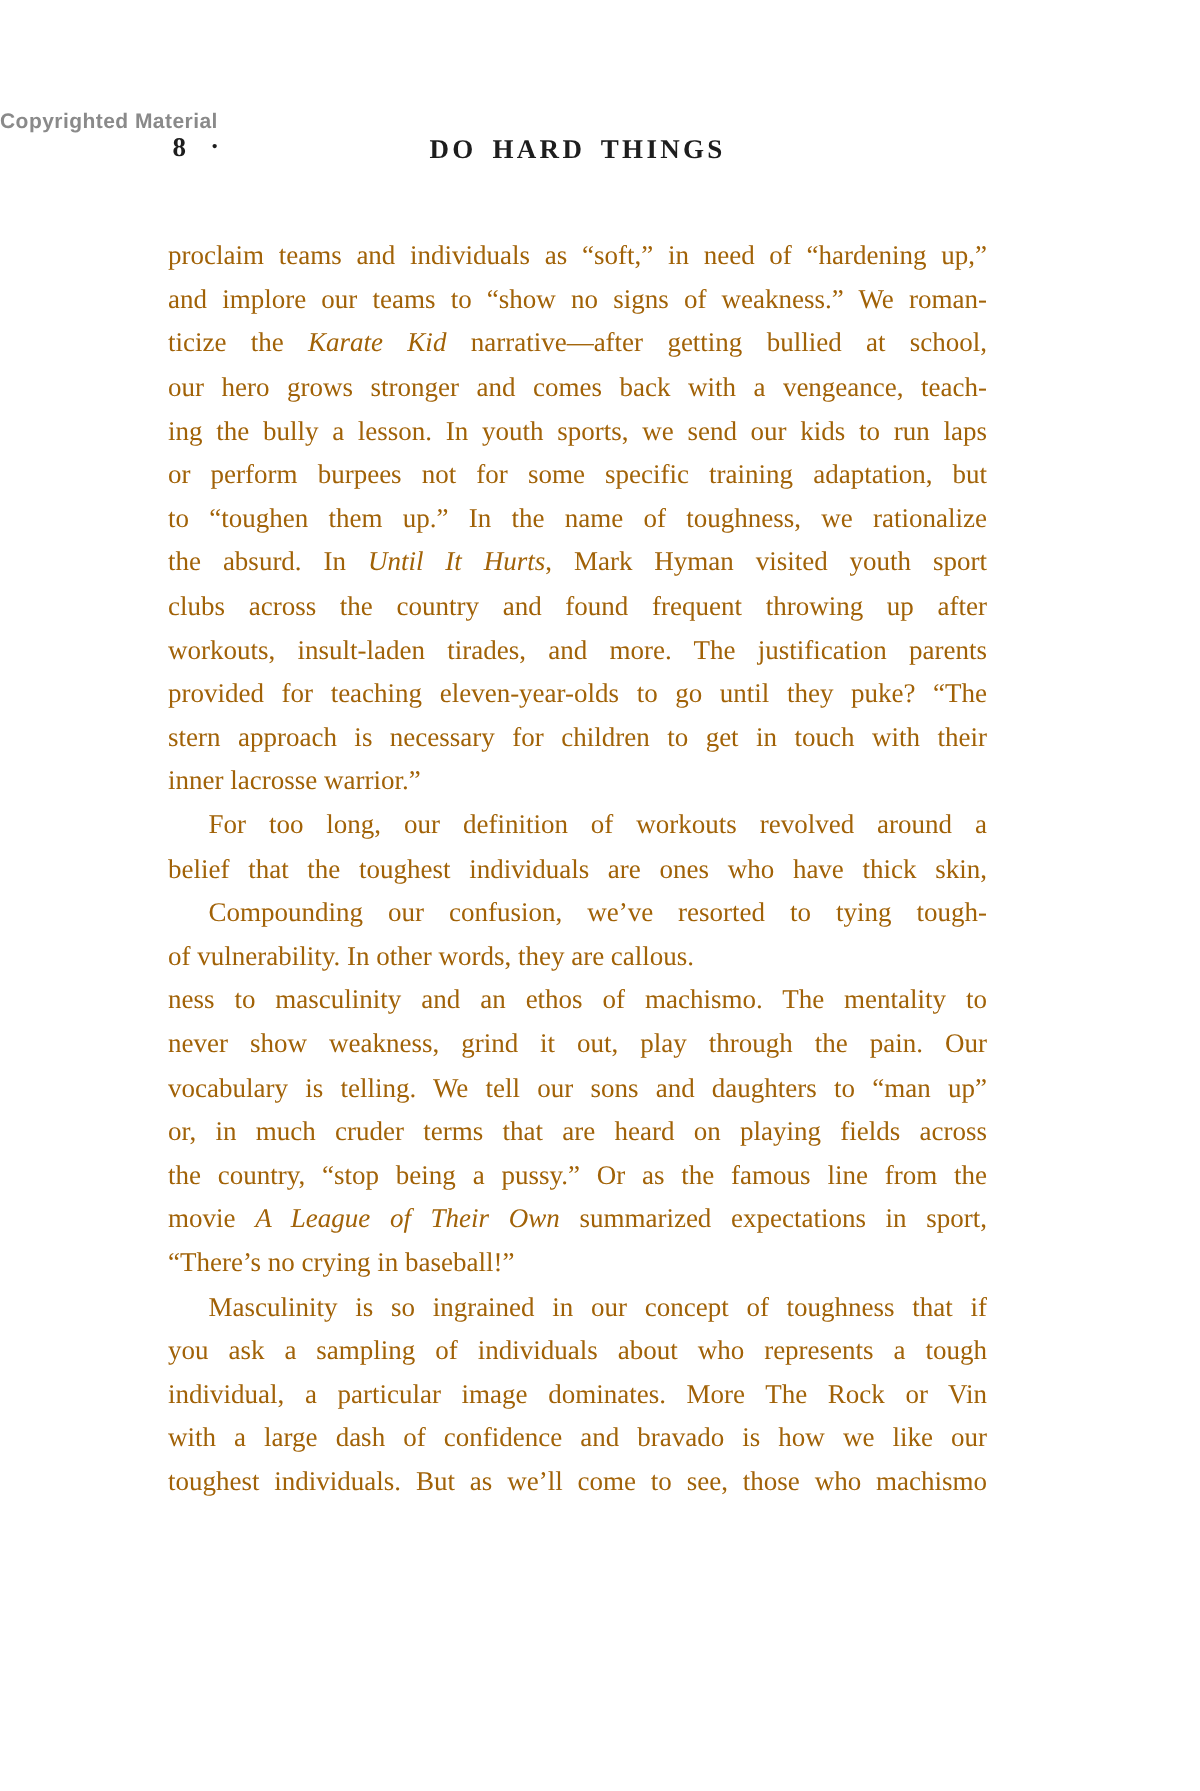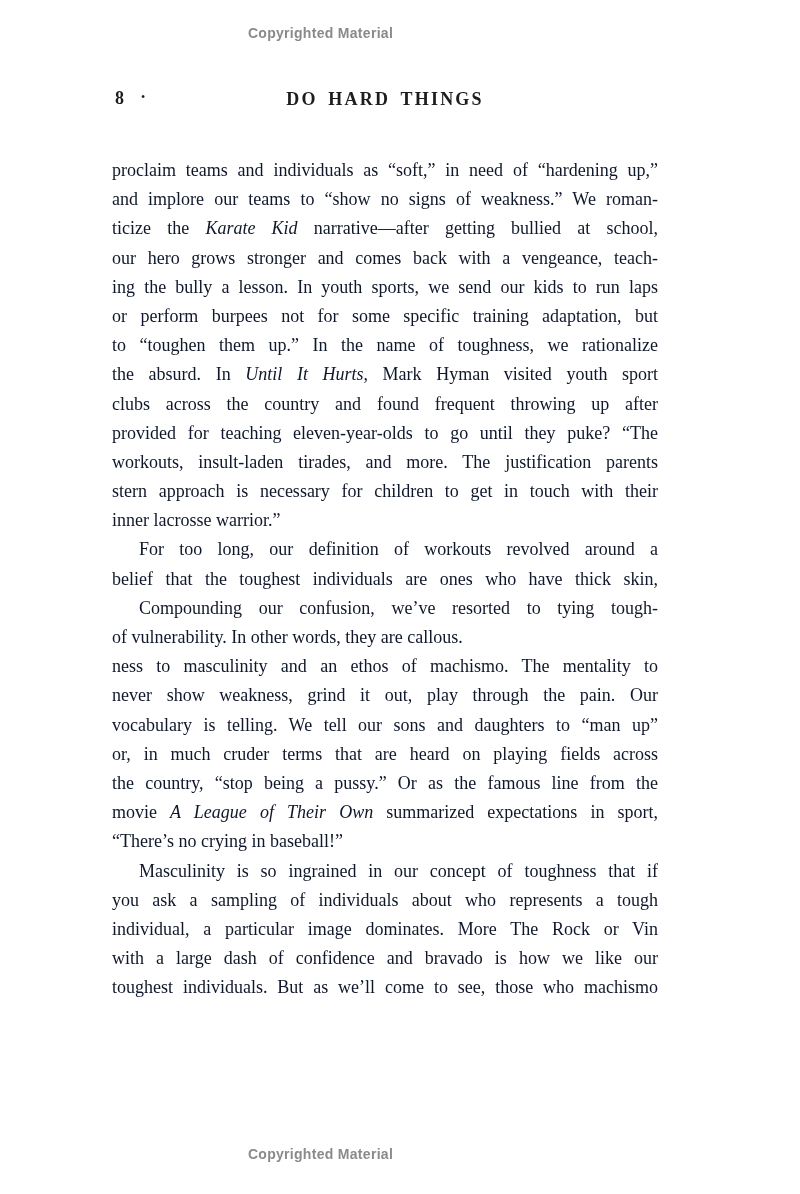--- a/index.html
+++ b/index.html
@@ -8,26 +8,27 @@
     background: #ffffff;
     font-family: "Liberation Serif", serif;
     position: relative;
     overflow: hidden;
   }
   .page { position: absolute; inset: 0; }
 
   .copyright {
     position: absolute;
     left: 0; width: 641px;
-    text-align: center;
+    text-align: left;
     font-family: "Liberation Sans", sans-serif;
     font-weight: bold;
     font-size: 14px;
     color: #8a8a8a;
     letter-spacing: 0.3px;
+    margin-top: 47px;
   }
   .copyright.top { top: 25px; }
   .copyright.bottom { top: 1146px; }
 
   .header {
     position: absolute;
     top: 87px; left: 112px; width: 546px; height: 22px;
     color: #1d1d1d;
   }
   .pagenum {
@@ -44,21 +45,21 @@
     font-size: 18px; font-weight: bold;
     letter-spacing: 2.2px;
     word-spacing: 4px;
   }
 
   .body-text {
     position: absolute;
     top: 156px; left: 112px; width: 546px;
     font-size: 18px;
     line-height: 29.2px;
-    color: #0f172a;
+    color: #a16207;
   }
   .line {
     text-align: justify;
     text-align-last: justify;
     height: 29.2px;
     overflow: visible;
   }
   .line.endline { text-align-last: left; }
   .line.indent { text-indent: 27px; }
   .italic { font-style: italic; }
@@ -79,22 +80,22 @@
   <div class="body-text">
       <div class="line"><span>proclaim teams and individuals as “soft,” in need of “hardening up,”</span></div>
       <div class="line"><span>and implore our teams to “show no signs of weakness.” We roman-</span></div>
       <div class="line"><span>ticize the </span><span class="italic">Karate Kid</span><span> narrative—after getting bullied at school,</span></div>
       <div class="line"><span>our hero grows stronger and comes back with a vengeance, teach-</span></div>
       <div class="line"><span>ing the bully a lesson. In youth sports, we send our kids to run laps</span></div>
       <div class="line"><span>or perform burpees not for some specific training adaptation, but</span></div>
       <div class="line"><span>to “toughen them up.” In the name of toughness, we rationalize</span></div>
       <div class="line"><span>the absurd. In </span><span class="italic">Until It Hurts</span><span>, Mark Hyman visited youth sport</span></div>
       <div class="line"><span>clubs across the country and found frequent throwing up after</span></div>
+      <div class="line"><span>workouts, insult-laden tirades, and more. The justification parents</span></div>
       <div class="line"><span>provided for teaching eleven-year-olds to go until they puke? “The</span></div>
-      <div class="line"><span>workouts, insult-laden tirades, and more. The justification parents</span></div>
       <div class="line"><span>stern approach is necessary for children to get in touch with their</span></div>
       <div class="line endline"><span>inner lacrosse warrior.”</span></div>
       <div class="line indent"><span>For too long, our definition of workouts revolved around a</span></div>
       <div class="line"><span>belief that the toughest individuals are ones who have thick skin,</span></div>
       <div class="line indent"><span>Compounding our confusion, we’ve resorted to tying tough-</span></div>
       <div class="line endline"><span>of vulnerability. In other words, they are callous.</span></div>
       <div class="line"><span>ness to masculinity and an ethos of machismo. The mentality to</span></div>
       <div class="line"><span>never show weakness, grind it out, play through the pain. Our</span></div>
       <div class="line"><span>vocabulary is telling. We tell our sons and daughters to “man up”</span></div>
       <div class="line"><span>or, in much cruder terms that are heard on playing fields across</span></div>

